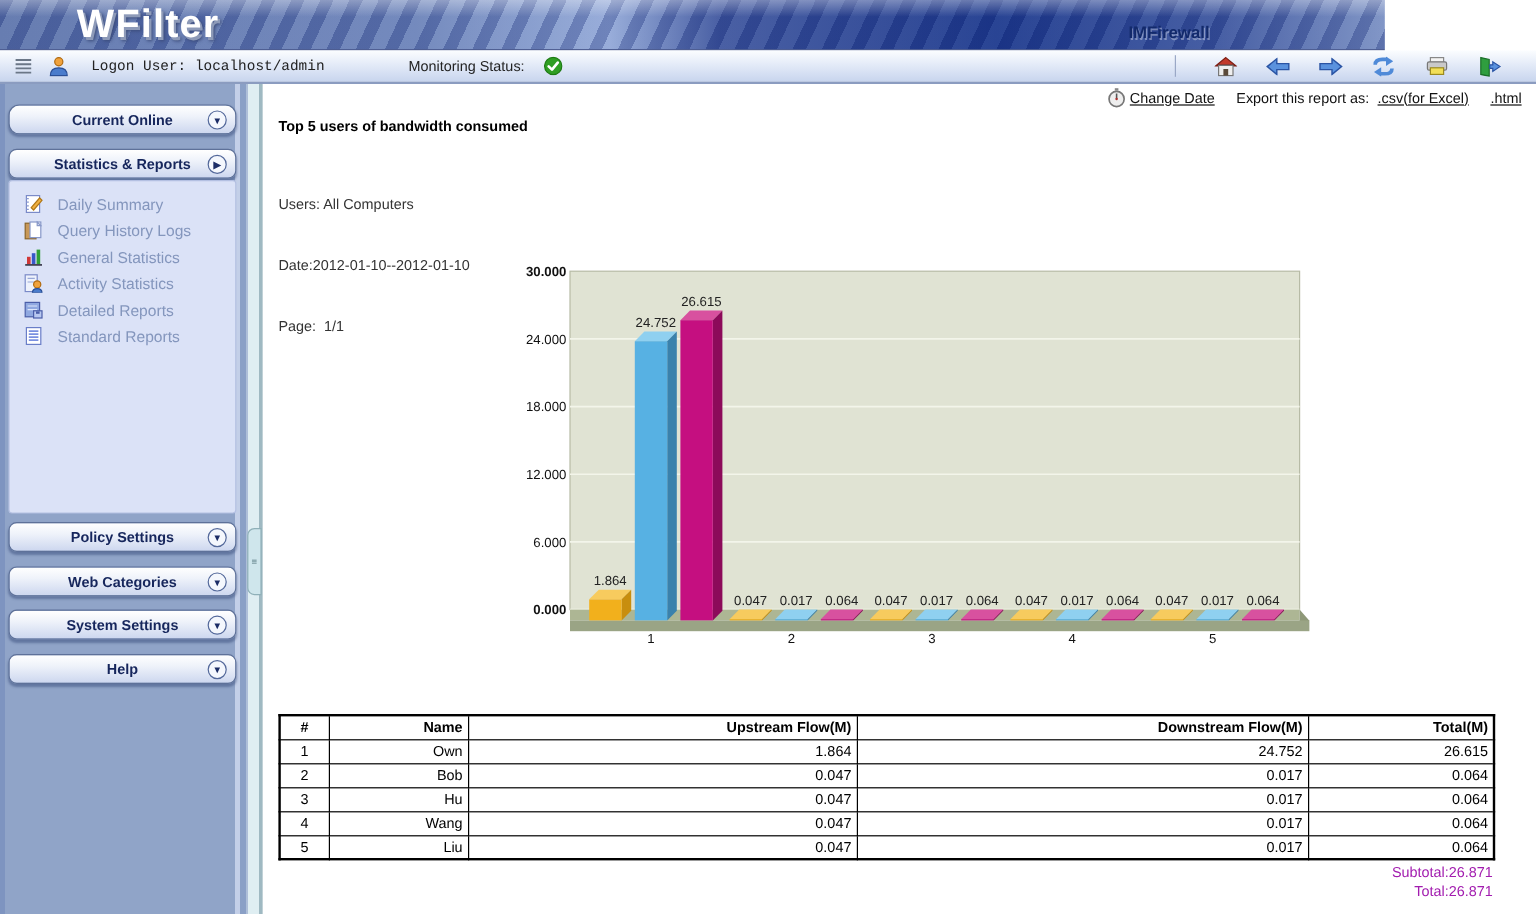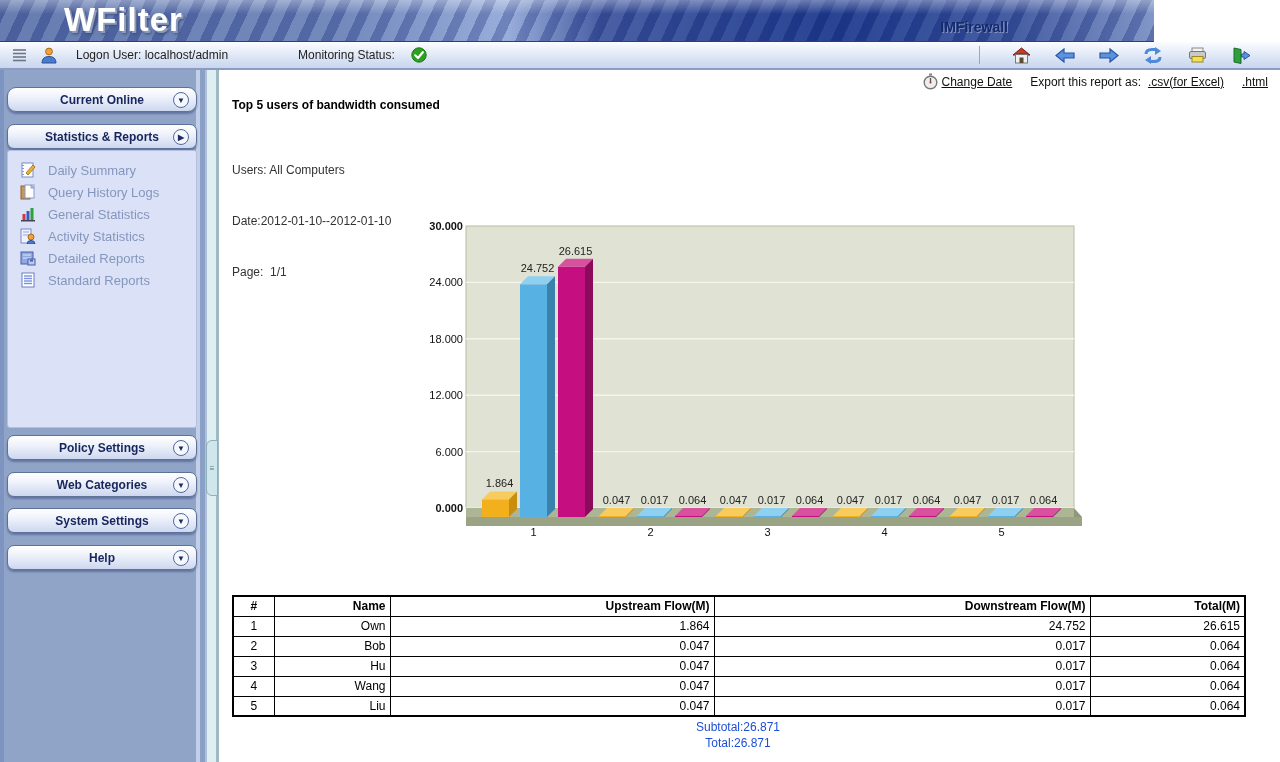--- a/index.html
+++ b/index.html
@@ -18,21 +18,21 @@
   .logo { position:absolute; left:64px; top:1px; font-size:33px; font-weight:bold; color:#ffffff;
     letter-spacing:1px; text-shadow:2px 2px 0 #8d9ab8, 3px 3px 3px #3a4a78; }
   .brand { position:absolute; right:146px; top:19px; font-size:14px; font-weight:bold; color:#132a6b;
     text-shadow:1px 1px 0 rgba(255,255,255,0.35); }
 
   
   .toolbar { position:absolute; top:42px; left:0; width:1280px; height:28px;
     background:linear-gradient(180deg,#fbfdff 0%,#e4ebf8 45%,#c8d5ee 100%);
     border-bottom:2px solid #8b9cc0; display:flex; align-items:center; font-size:12px; color:#222; }
   .tb-left { display:flex; align-items:center; gap:8px; padding-left:8px; }
-  .tb-text { padding-left:8px; }
+  .tb-text { padding-left:8px;font-family:Liberation Mono, monospace; }
   .tb-mon { margin-left:62px; }
   .tb-right { margin-left:auto; display:flex; align-items:center; gap:22px; padding-right:28px; }
   .tb-sep { width:1px; height:18px; background:#9aa8c6; margin-right:8px; }
   .tb-icon { width:22px; height:18px; display:inline-flex; align-items:center; justify-content:center; cursor:pointer; }
   .check-wrap { margin-left:8px; display:inline-flex; align-items:center; }
 
   
   .sidebar { position:absolute; top:70px; left:0; width:205px; height:692px;
     background:linear-gradient(90deg,#7e94c0 0 4px,#90a4c8 4px 196px,#c3cfe8 196px 200px,#8aa0c6 200px); }
   .acc-btn { position:absolute; left:7px; width:190px; height:25px; border-radius:7px;
@@ -58,31 +58,31 @@
   
   .main { position:absolute; top:70px; left:219px; width:1061px; height:692px; background:#ffffff; }
   .actions-row { position:absolute; top:3px; right:12px; display:flex; align-items:center; gap:18px;
     font-size:12px; color:#111; }
   .link { text-decoration:underline; cursor:pointer; color:#111; }
   .export-group { display:flex; align-items:center; gap:7px; }
   .change-date { display:flex; align-items:center; gap:4px; }
   .page-title { position:absolute; left:13px; top:28px; font-size:12px; font-weight:bold; color:#000; }
   .meta { position:absolute; left:13px; top:58px; font-size:12px; color:#333; line-height:17px; white-space:pre; }
 
-  .chart-wrap { position:absolute; left:204px; top:148px; width:680px; height:335px; }
+  .chart-wrap { position:absolute; left:213px; top:148px; width:680px; height:335px; }
 
   .report-table { position:absolute; left:13px; top:525px; border-collapse:collapse; font-size:12px; color:#000; }
   .report-table th, .report-table td { border:1px solid #000; padding:2px 4px; height:20px; text-align:right;
     overflow:hidden; white-space:nowrap; }
   .report-table th { font-weight:bold; }
   .report-table th.c0, .report-table td.c0 { text-align:center; }
   .report-table { border:2px solid #000; }
 
-  .totals { position:absolute; left:13px; top:649px; width:1012px; text-align:center;
-    font-size:12px; color:#1d4ed8; line-height:16px; }
+  .totals { position:absolute; left:13px; top:649px; width:1012px; text-align:right;
+    font-size:12px; color:#a21caf; line-height:16px; }
 </style>
 </head>
 <body>
 
 <div id="app">
 
   <div class="banner">
     <div class="banner-shine"></div>
     <div class="logo">WFilter</div>
     <div class="brand">IMFirewall</div>

